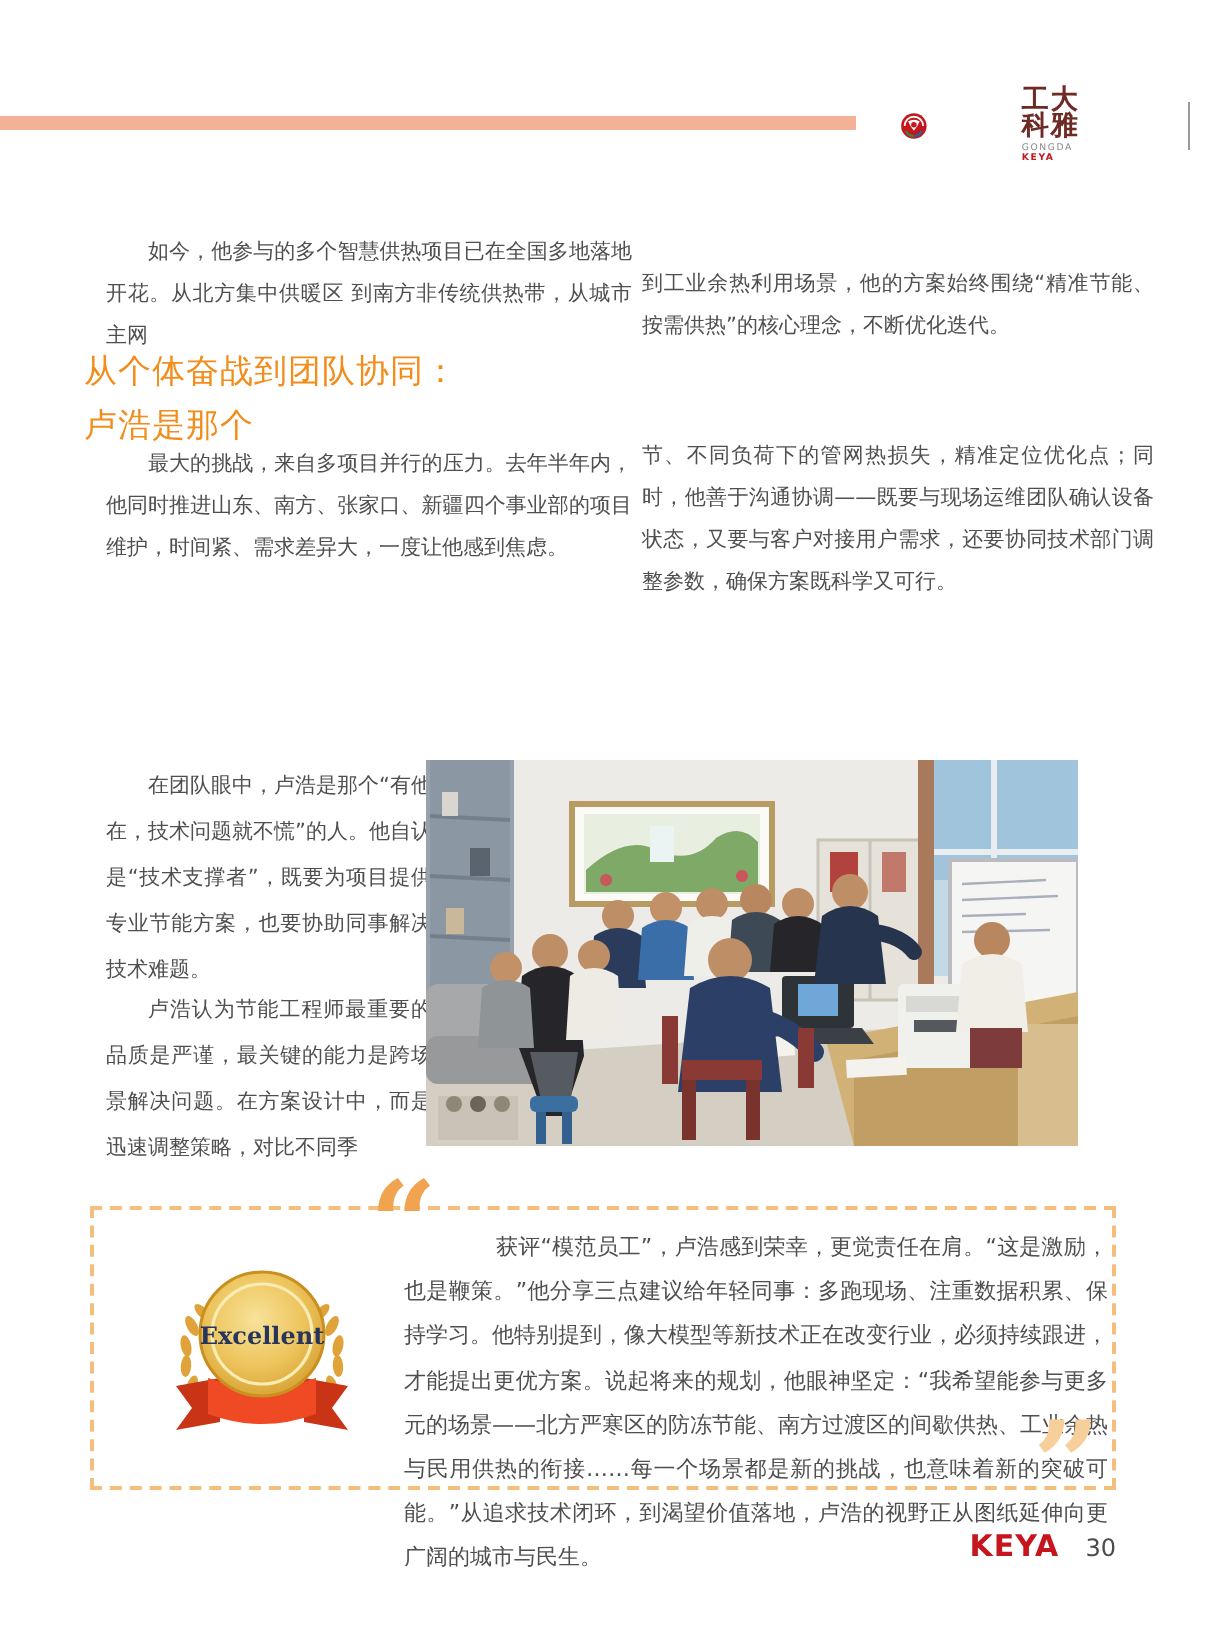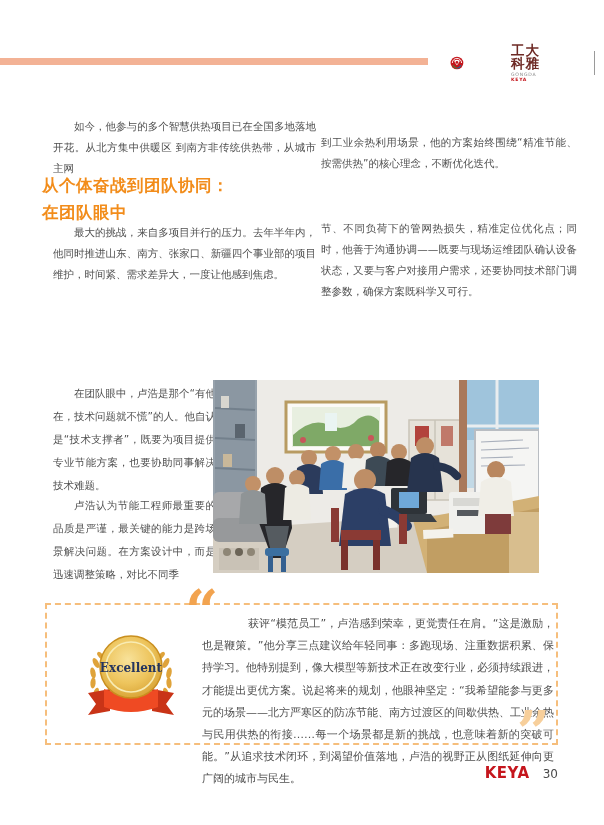--- a/index.html
+++ b/index.html
@@ -15,21 +15,21 @@
   .brand-text { display:flex; flex-direction:column; line-height:1; }
   .brand-cn { font-size:13.5px; font-weight:bold; color:#6E2A25; letter-spacing:1px; }
   .brand-en { font-size:4.6px; color:#8A8A8A; letter-spacing:0.8px; margin-top:2px; }
   .brand-en b { color:#C4161C; font-weight:bold; }
   .logo-divider { width:1px; height:24px; background:#9a9a9a; margin:0 7px 0 8px; }
   .section-label { font-size:15px; font-weight:bold; color:#4A4A4A; letter-spacing:1px; }
   
   .txt { position:absolute; font-size:10.5px; line-height:21px; color:#4F4F4F; text-align:justify;margin-left:11px; }
   .indent { text-indent:2em; }
   .narrow { line-height:23px; }
-  .heading { position:absolute; font-size:16.5px; line-height:27px; font-weight:bold; color:#F28C1A; letter-spacing:0.5px; }
+  .heading { position:absolute; font-size:16.5px; line-height:27px; font-weight:normal; color:#F28C1A; letter-spacing:0.5px; }
   
   .photo { position:absolute; left:213px; top:380px; width:326px; height:193px; overflow:hidden; }
   
   .quote-box { position:absolute; left:45px; top:603px; width:513px; height:142px; border:2px dashed #F6BE7C; }
   .medal { position:absolute; left:33px; top:20px; width:102px; height:102px; }
   .quote-text { position:absolute; left:155px; top:8px; width:352px; font-size:11px; line-height:22.2px; color:#4F4F4F; text-align:justify; text-indent:46px; }
   .quote-open { position:absolute; left:138px; top:-22px; font-family:"DejaVu Serif", serif; font-weight:bold; font-size:58px; color:#F2A34F; line-height:1; }
   .quote-close { position:absolute; right:6px; bottom:-18px; font-family:"DejaVu Serif", serif; font-weight:bold; font-size:58px; color:#F7CF9B; line-height:1; }
   
   .footer { position:absolute; left:0px; top:763px; width:558px; text-align:right;padding-left:24px; }
@@ -56,21 +56,21 @@
       <span class="brand-en"><span>GONGDA </span><b>KEYA</b></span>
     </div>
     <div class="logo-divider"></div>
     <span class="section-label">文化</span>
   </div>
 
   <p class="txt indent" style="left:42px; top:116px; width:263px;">如今，他参与的多个智慧供热项目已在全国多地落地开花。从北方集中供暖区 到南方非传统供热带，从城市主网</p>
 
   <div class="heading" style="left:42px; top:172px; width:280px;">
     <div>从个体奋战到团队协同：</div>
-    <div>在团队眼中</div>
+    <div>卢浩是那个</div>
   </div>
 
   <p class="txt indent" style="left:42px; top:222px; width:263px;">最大的挑战，来自多项目并行的压力。去年半年内，他同时推进山东、南方、张家口、新疆四个事业部的项目维护，时间紧、需求差异大，一度让他感到焦虑。</p>
 
 
   <p class="txt narrow indent" style="left:42px; top:382px; width:163px;">在团队眼中，卢浩是那个“有他在，技术问题就不慌”的人。他自认是“技术支撑者”，既要为项目提供专业节能方案，也要协助同事解决技术难题。</p>
 
   <p class="txt narrow indent" style="left:42px; top:494px; width:163px;">卢浩认为节能工程师最重要的品质是严谨，最关键的能力是跨场景解决问题。在方案设计中，而是迅速调整策略，对比不同季</p>
 
   <p class="txt" style="left:310px; top:132px; width:256px;">到工业余热利用场景，他的方案始终围绕“精准节能、按需供热”的核心理念，不断优化迭代。</p>

